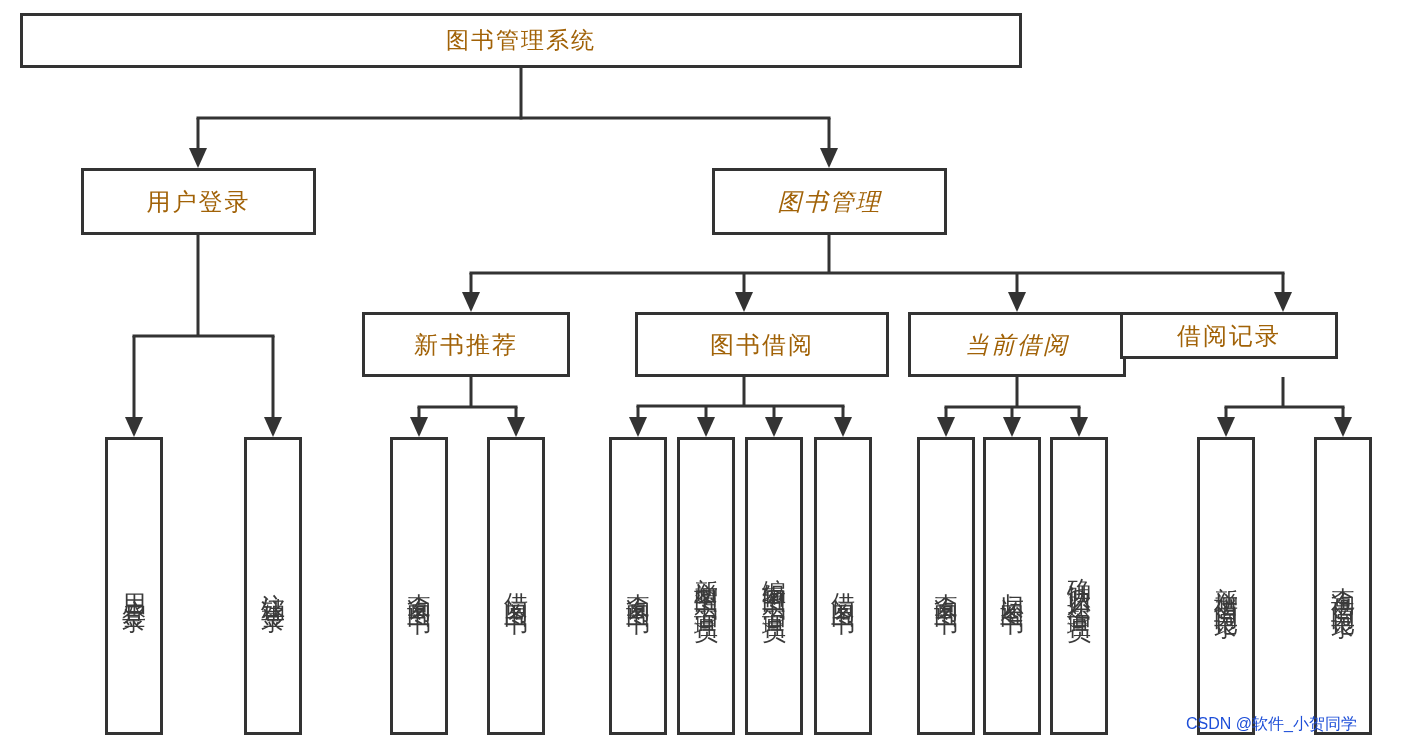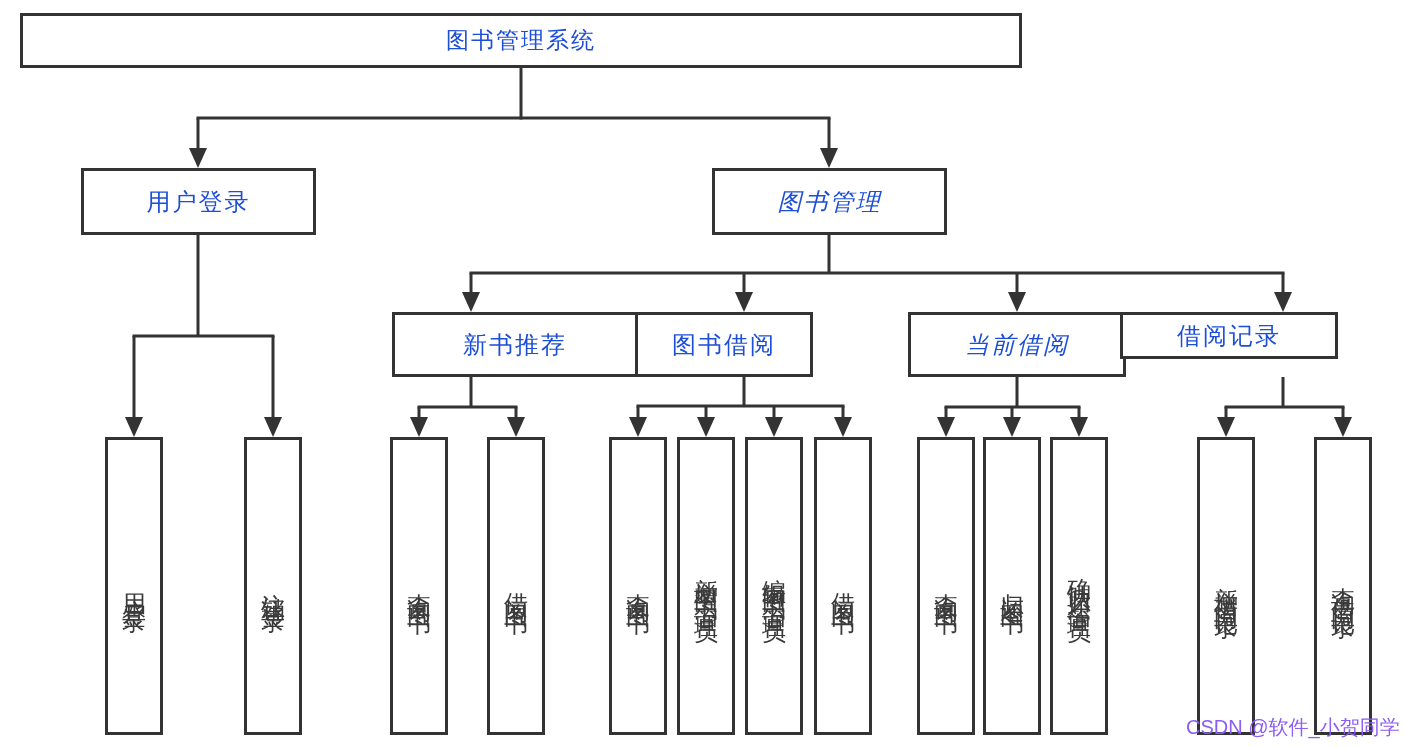--- a/index.html
+++ b/index.html
@@ -21,37 +21,37 @@
     display: flex;
     align-items: center;
     justify-content: center;
     z-index: 2;
     color: #3a3a3a;
   }
   .hbox span {
     font-size: 24px;
     letter-spacing: 2px;
     white-space: nowrap;
-    color: #1d4ed8;
+    color: #a16207;
     text-align: center;
   }
   .root-box span { font-size: 23px; }
   .vbox span {
     writing-mode: vertical-rl;
     text-orientation: mixed;
     font-size: 24px;
     line-height: 1;
     letter-spacing: 6px;
     color: #3a3a3a;
   }
   .watermark {
     position: absolute;
     left: 1186px; top: 714px;
-    font-size: 20px;
-    color: #8b5cf6;
+    font-size: 16px;
+    color: #1d4ed8;
     white-space: nowrap;
     z-index: 3;
   }
 </style>
 </head>
 <body>
 
 <div id="diagram">
 
   <svg class="connectors" viewBox="0 0 1405 747" aria-hidden="true">
@@ -134,24 +134,24 @@
     <span>图书管理系统</span>
   </div>
 
   <div class="node hbox" style="left:81px; top:168px; width:235px; height:67px;">
     <span>用户登录</span>
   </div>
   <div class="node hbox" style="left:712px; top:168px; width:235px; height:67px;font-style:italic;">
     <span>图书管理</span>
   </div>
 
-  <div class="node hbox" style="left:362px; top:312px; width:246px; height:65px;margin-left:30px;">
+  <div class="node hbox" style="left:362px; top:312px; width:208px; height:65px;">
     <span>新书推荐</span>
   </div>
-  <div class="node hbox" style="left:635px; top:312px; width:178px; height:65px;">
+  <div class="node hbox" style="left:635px; top:312px; width:254px; height:65px;">
     <span>图书借阅</span>
   </div>
   <div class="node hbox" style="left:908px; top:312px; width:218px; height:65px;font-style:italic;">
     <span>当前借阅</span>
   </div>
   <div class="node hbox" style="left:1120px; top:312px; width:218px; height:47px;">
     <span>借阅记录</span>
   </div>
 
   <div class="node vbox" style="left:105px; top:437px; width:58px; height:298px;">

